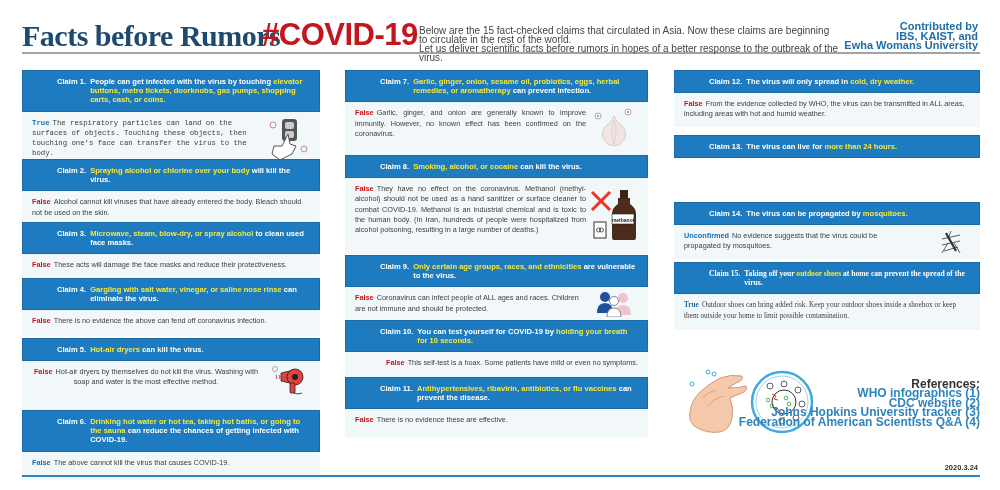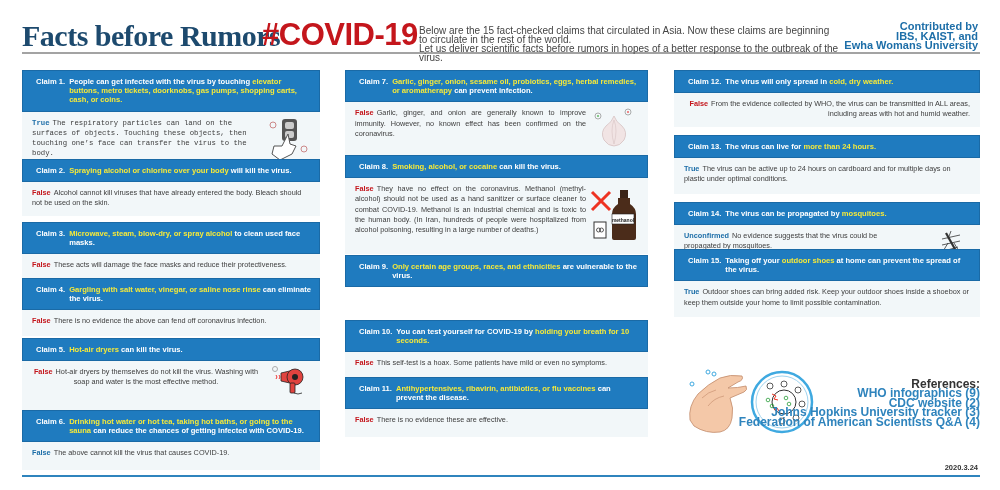--- a/index.html
+++ b/index.html
@@ -12,21 +12,21 @@
   .intro { position: absolute; left: 397px; top: 26px; width: 420px; font-size: 10px; line-height: 9px; color: #444; }
   .contrib { position: absolute; right: 2px; top: 22px; text-align: right; font-size: 11px; line-height: 9.6px; font-weight: bold; color: #1d6ea8; }
 
   .col { position: absolute; top: 70px; }
   .col1 { left: 22px; width: 298px; }
   .col2 { left: 345px; width: 303px; }
   .col3 { left: 674px; width: 306px; }
 
   .card { position: absolute; left: 0; width: 100%; }
   .claim-head { background: #1f7bbf; border: 1px solid #1a6aa6; color: #fff; font-weight: bold; font-size: 7.6px; line-height: 9.2px; padding: 6px 8px 6px 13px; display: flex; }
-  .claim-num { white-space: nowrap; margin-right: 4px; }
+  .claim-num { white-space: nowrap; margin-right: 4px; margin-left: 21px; }
   .hl { color: #f5e93a; }
   .claim-body { background: #f2f7f9; font-size: 7.3px; line-height: 10.2px; color: #3d3d3d; padding: 6px 10px 7px 10px; position: relative; }
   .verdict { font-weight: bold; margin-right: 3px; }
   .v-false { color: #c4161c; }
   .v-true { color: #1d6ea8; }
   .v-false-blue { color: #1d6ea8; }
   .v-unconf { color: #1d6ea8; }
   .justify { text-align: justify; }
   .icon { position: absolute; }
 
@@ -171,28 +171,39 @@
         <circle cx="11.5" cy="42" r="2" fill="none" stroke="#333" stroke-width="0.8"></circle>
       </svg>
     </div>
   </div>
 
   <div class="card" style="top:185px;">
     <div class="claim-head">
       <span class="claim-num">Claim 9.</span>
       <span><span></span><span class="hl">Only certain age groups, races, and ethnicities</span><span> are vulnerable to the virus.</span></span>
     </div>
+    <div class="claim-body" style="height:36px; padding-right:62px;">
+      <span class="verdict v-false">False</span><span>Coronavirus can infect people of ALL ages and races. Children are not immune and should be protected.</span>
+      <svg class="icon" style="right:16px; top:4px;" width="36" height="26" viewBox="0 0 36 26">
+        <circle cx="27" cy="7" r="5" fill="#f1c3cf"></circle>
+        <path d="M19 24 q0 -10 8 -10 q8 0 8 10 z" fill="#f1c3cf"></path>
+        <circle cx="9" cy="6" r="5" fill="#1f4fa0"></circle>
+        <path d="M1 22 q0 -10 8 -10 q8 0 8 10 z" fill="#1f4fa0"></path>
+        <circle cx="18" cy="10" r="4.5" fill="#fff" stroke="#888" stroke-width="1"></circle>
+        <path d="M11 26 q0 -9 7 -9 q7 0 7 9 z" fill="#fff" stroke="#888" stroke-width="1"></path>
+      </svg>
+    </div>
   </div>
 
   <div class="card" style="top:250px;">
     <div class="claim-head">
       <span class="claim-num">Claim 10.</span>
       <span><span>You can test yourself for COVID-19 by </span><span class="hl">holding your breath for 10 seconds.</span><span></span></span>
     </div>
-    <div class="claim-body" style="height:26px;">
+    <div class="claim-body" style="height:26px;text-align:right;">
       <span class="verdict v-false">False</span><span>This self-test is a hoax. Some patients have mild or even no symptoms.</span>
     </div>
   </div>
 
   <div class="card" style="top:307px;">
     <div class="claim-head">
       <span class="claim-num">Claim 11.</span>
       <span><span></span><span class="hl">Antihypertensives, ribavirin, antibiotics, or flu vaccines</span><span> can prevent the disease.</span></span>
     </div>
     <div class="claim-body" style="height:28px;">
@@ -201,50 +212,47 @@
   </div>
 </div>
 
 <div class="col col3">
 
   <div class="card" style="top:0;">
     <div class="claim-head">
       <span class="claim-num">Claim 12.</span>
       <span><span>The virus will only spread in </span><span class="hl">cold, dry weather.</span><span></span></span>
     </div>
-    <div class="claim-body" style="height:34px;text-align:right;">
+    <div class="claim-body" style="height:34px;">
       <span class="verdict v-false">False</span><span>From the evidence collected by WHO, the virus can be transmitted in ALL areas, including areas with hot and humid weather.</span>
     </div>
   </div>
 
   <div class="card" style="top:65px;">
     <div class="claim-head">
       <span class="claim-num">Claim 13.</span>
       <span><span>The virus can live for </span><span class="hl">more than 24 hours.</span><span></span></span>
-    </div>
-    <div class="claim-body" style="height:36px;">
-      <span class="verdict v-true">True</span><span>The virus can be active up to 24 hours on cardboard and for multiple days on plastic under optimal conditions.</span>
     </div>
   </div>
 
   <div class="card" style="top:132px;">
     <div class="claim-head">
       <span class="claim-num">Claim 14.</span>
       <span><span>The virus can be propagated by </span><span class="hl">mosquitoes.</span><span></span></span>
     </div>
     <div class="claim-body" style="height:34px; padding-right:70px;">
       <span class="verdict v-unconf">Unconfirmed</span><span>No evidence suggests that the virus could be propagated by mosquitoes.</span>
       <svg class="icon" style="right:18px; top:4px;" width="22" height="26" viewBox="0 0 22 26">
         <path d="M6 4 L16 22" stroke="#333" stroke-width="2.2"></path>
         <path d="M2 10 L20 6 M2 16 L20 12 M4 22 L18 18 M11 2 L8 10 M14 14 L20 24 M8 14 L2 24" stroke="#333" stroke-width="0.8"></path>
       </svg>
     </div>
   </div>
 
-  <div class="card" style="top:179px;">
+  <div class="card" style="top:192px;font-family:Liberation Serif, serif;">
     <div class="claim-head">
       <span class="claim-num">Claim 15.</span>
       <span><span>Taking off your </span><span class="hl">outdoor shoes</span><span> at home can prevent the spread of the virus.</span></span>
     </div>
     <div class="claim-body" style="height:36px;">
       <span class="verdict v-true">True</span><span>Outdoor shoes can bring added risk. Keep your outdoor shoes inside a shoebox or keep them outside your home to limit possible contamination.</span>
     </div>
   </div>
 </div>
 
@@ -269,20 +277,20 @@
   </g>
   <circle cx="80" cy="38" r="1.8" fill="none" stroke="#2a9d3a" stroke-width="0.8"></circle>
   <circle cx="84" cy="44" r="1.8" fill="none" stroke="#2a9d3a" stroke-width="0.8"></circle>
   <circle cx="98" cy="36" r="1.8" fill="none" stroke="#2a9d3a" stroke-width="0.8"></circle>
   <circle cx="101" cy="42" r="1.8" fill="none" stroke="#2a9d3a" stroke-width="0.8"></circle>
   <path d="M84 32 l4 2 l-2 3 l4 1 M86 48 l3 -2 l2 3" stroke="#e32" stroke-width="1" fill="none"></path>
 </svg>
 
 <div class="refs">
   <div class="refs-title">References:</div>
-  <a class="ref-link">WHO infographics (9)</a>
+  <a class="ref-link">WHO infographics (1)</a>
   <a class="ref-link">CDC website (2)</a>
   <a class="ref-link">Johns Hopkins University tracker (3)</a>
   <a class="ref-link">Federation of American Scientists Q&amp;A (4)</a>
 </div>
 
 <div class="date">2020.3.24</div>
 <div class="footer-line"></div>
 
 </body></html>

